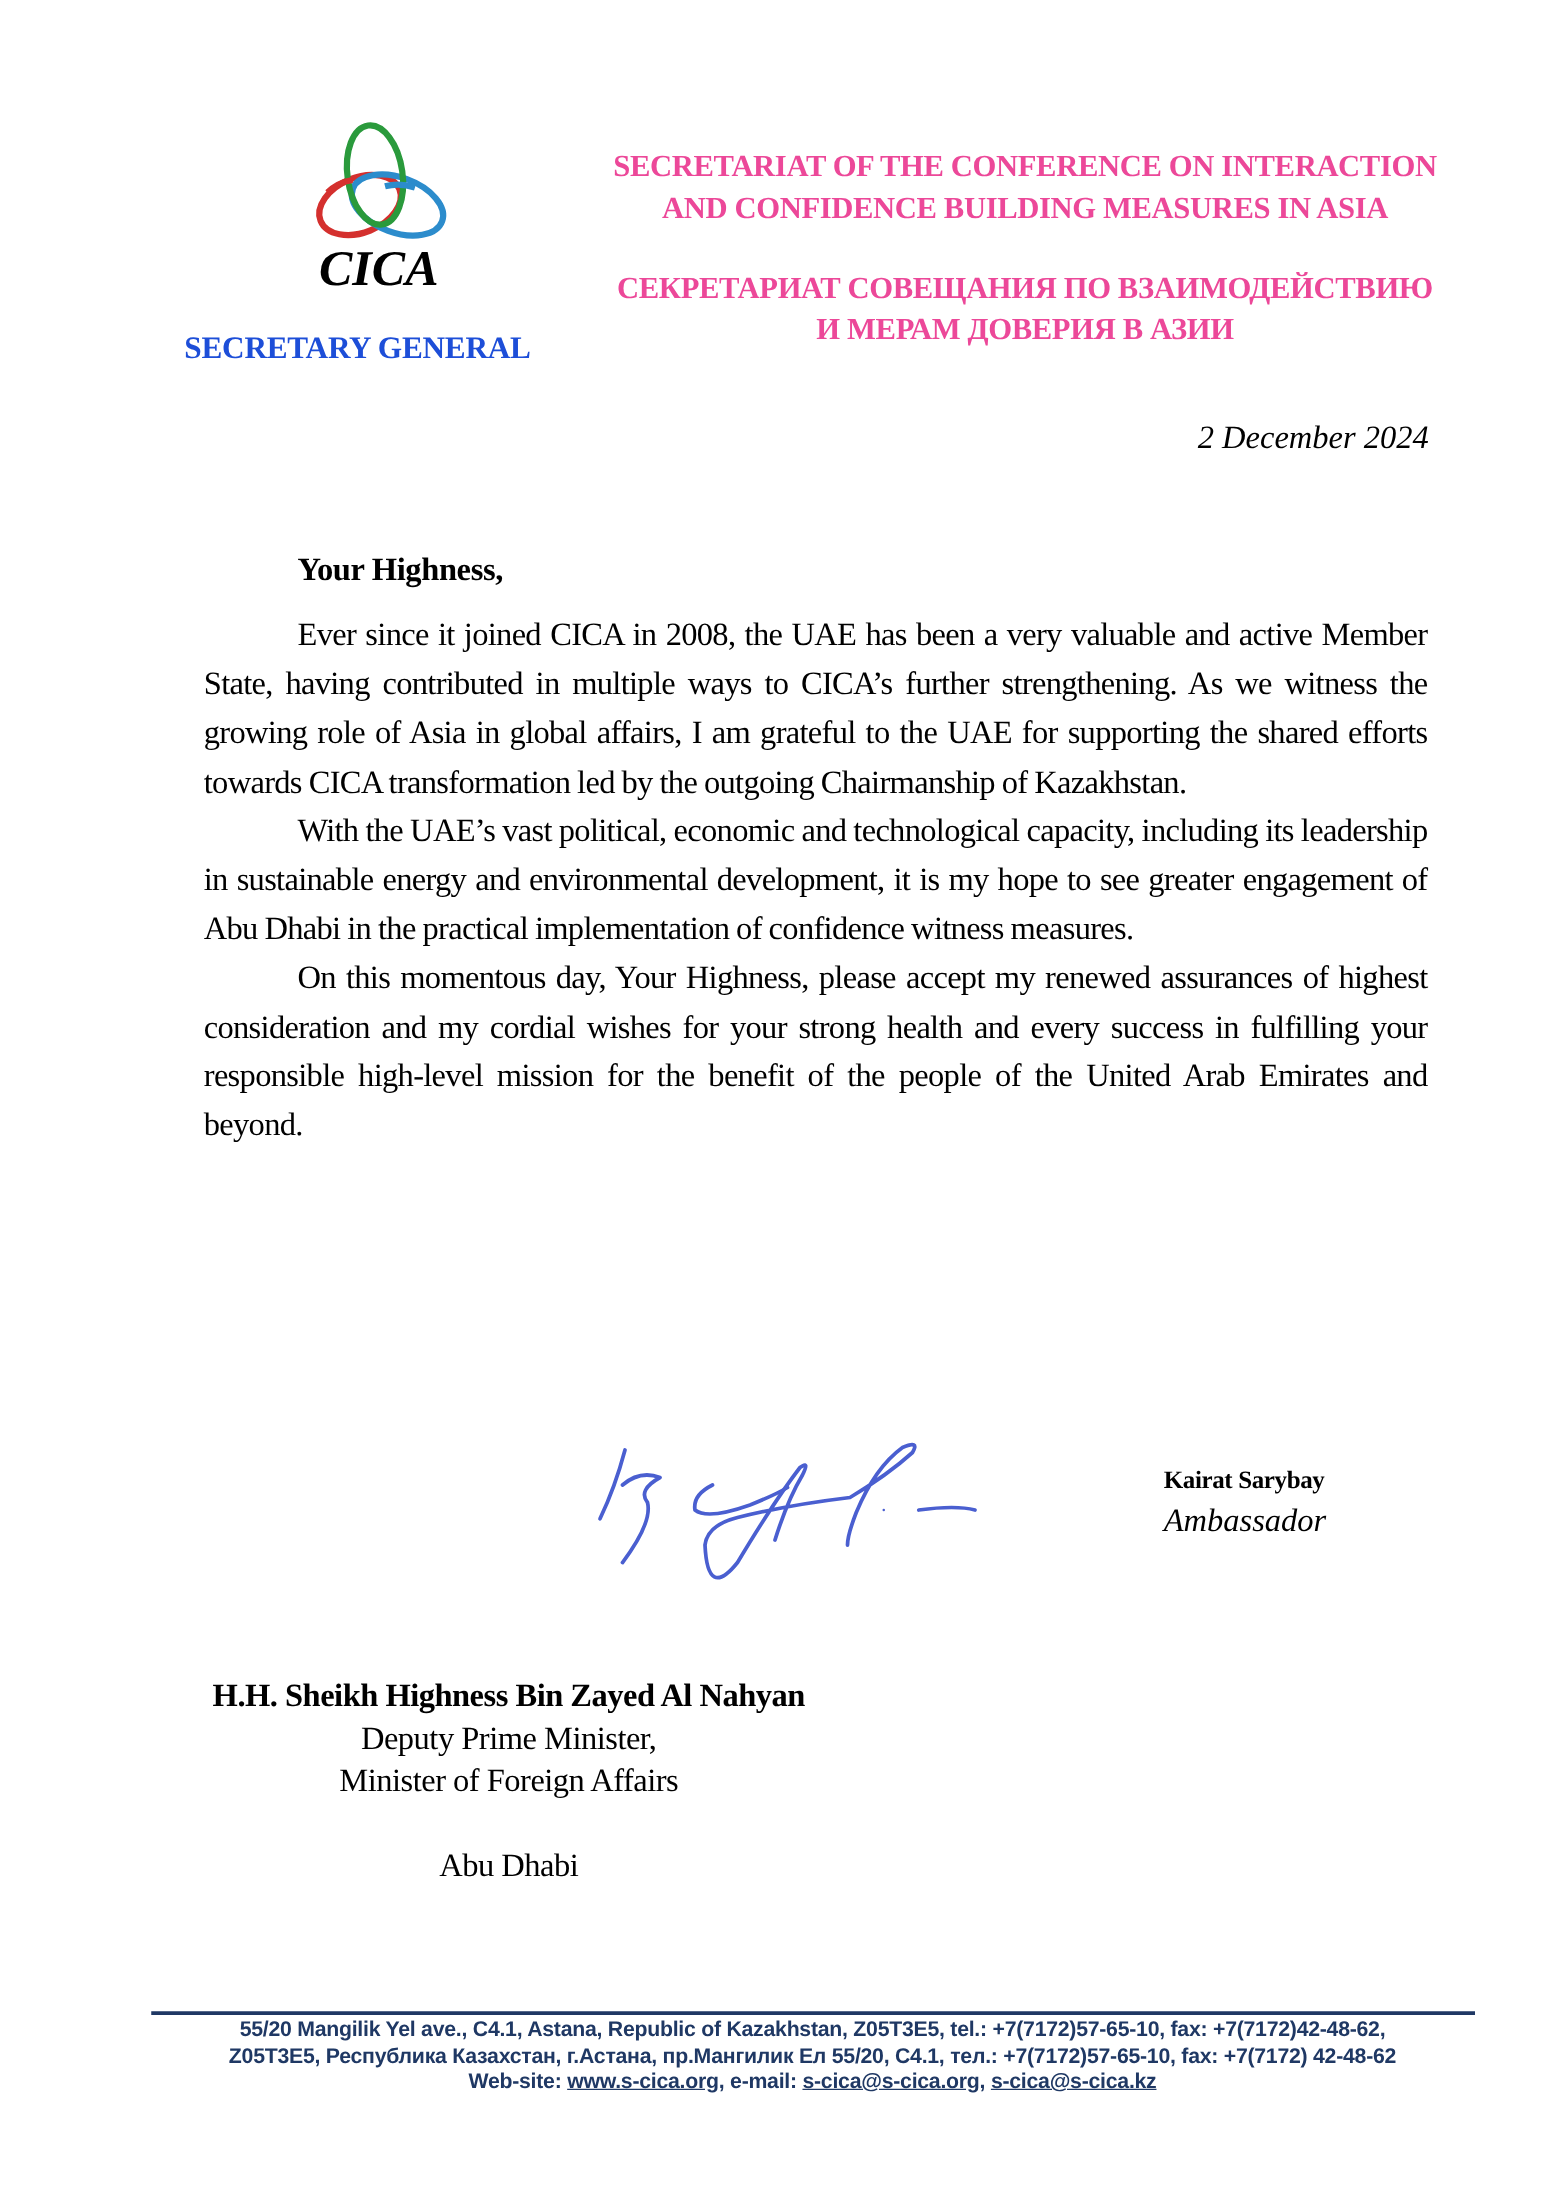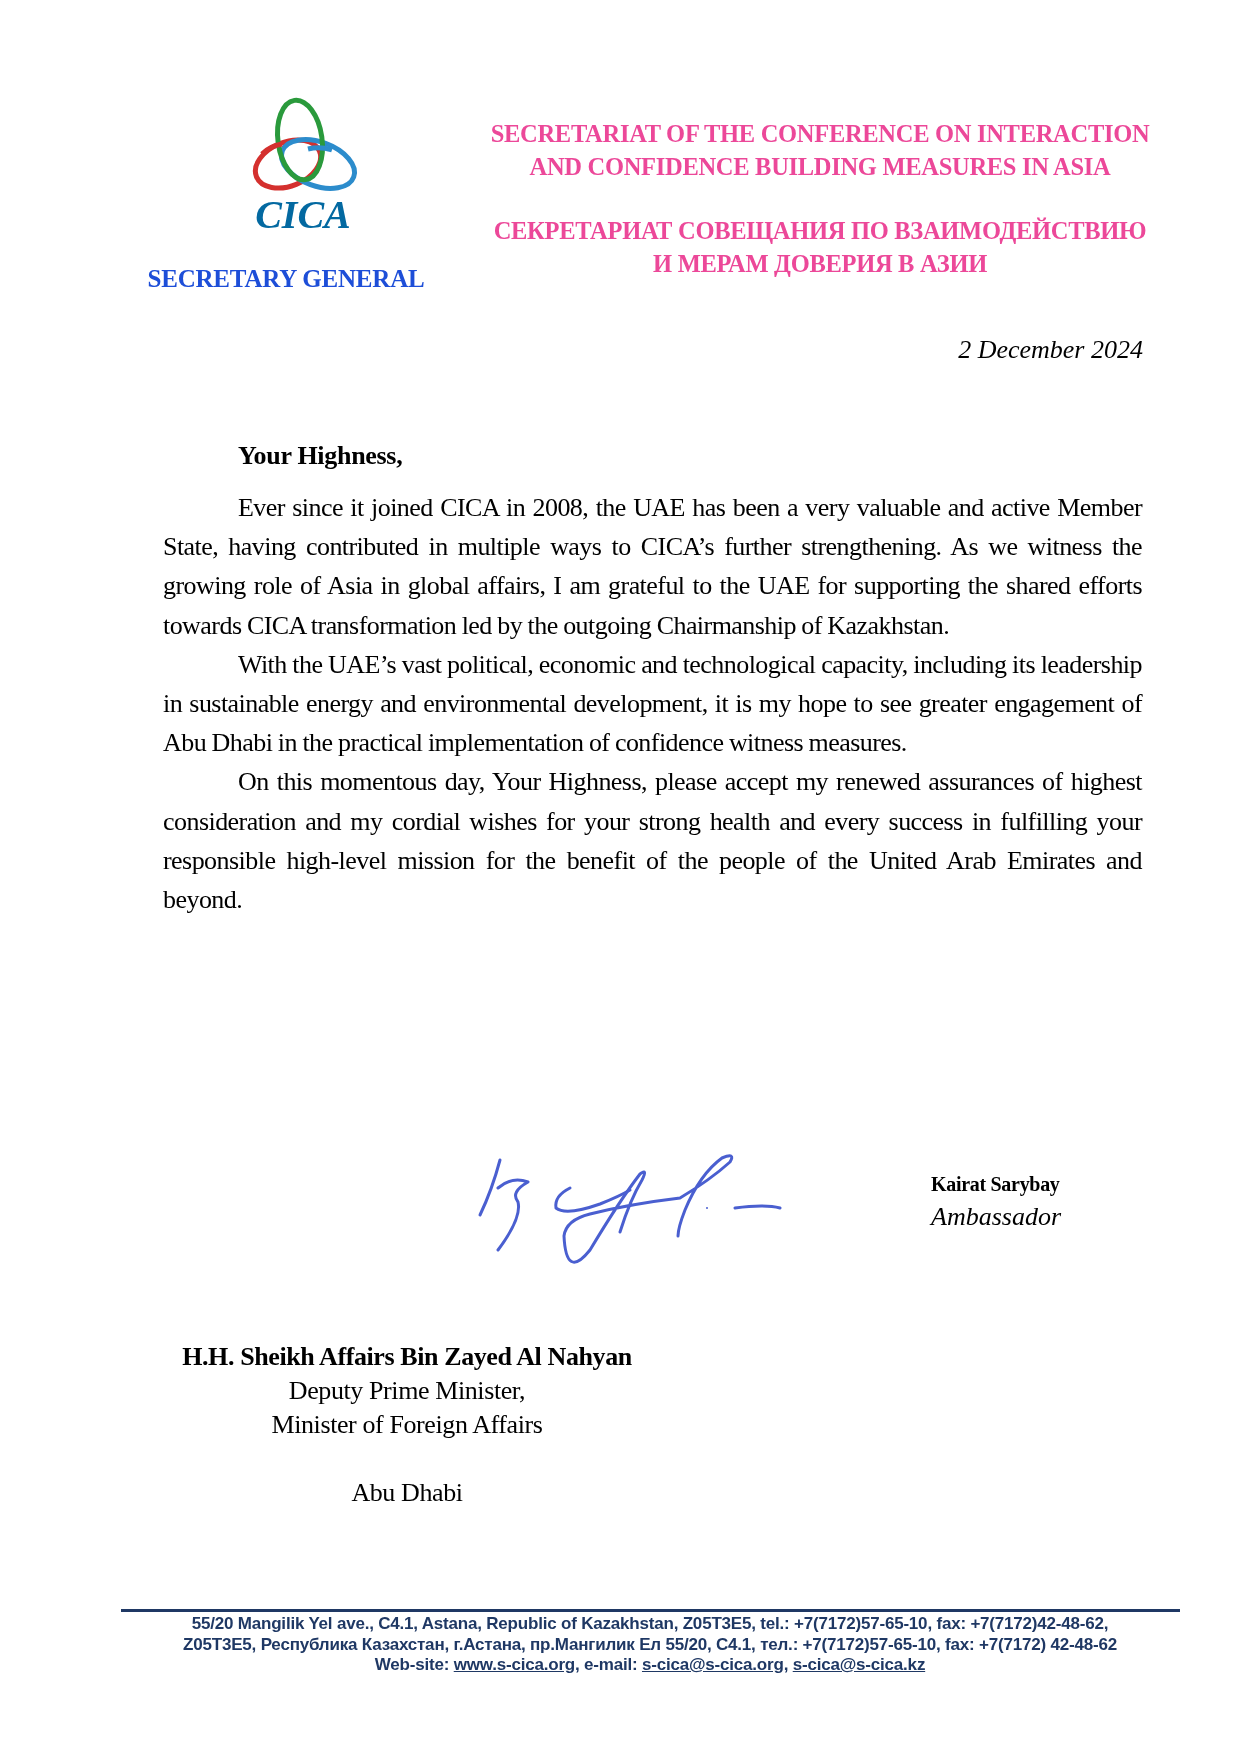--- a/index.html
+++ b/index.html
@@ -2,21 +2,21 @@
 <html><head>
 <meta charset="utf-8">
 <style>
   html, body { margin: 0; padding: 0; background: #ffffff; }
   body { width: 1241px; height: 1755px; position: relative; overflow: hidden; font-family: "Liberation Serif", "DejaVu Serif", serif; color: #000; }
   .abs { position: absolute; }
 
   
   .logo { left: 246px; top: 96px; width: 118px; height: 104px; }
   .logo svg { width: 100%; height: 100%; display: block; }
-  .logo-text { left: 238px; top: 193px; width: 130px; text-align: center; font-family: "Liberation Serif", serif; font-style: italic; font-weight: bold; font-size: 40px; color: #0369a1; letter-spacing: 0px; line-height: 44px; }
+  .logo-text { left: 238px; top: 193px; width: 130px; text-align: center; font-family: "Liberation Serif", serif; font-style: italic; font-weight: bold; font-size: 40px; color: #000000; letter-spacing: 0px; line-height: 44px; }
   .sec-general { left: 126px; top: 264px; width: 320px; text-align: center; font-weight: bold; font-size: 25px; color: #1d4ed8; line-height: 30px; letter-spacing: -0.2px; }
 
   
   .header { left: 440px; top: 100px; width: 760px; text-align: center; color: #ec4899; font-weight: bold; font-size: 24.5px; line-height: 33px; letter-spacing: -0.3px; margin-top: 17px; }
   .header .ru { margin-top: 31px; }
   .header div { white-space: nowrap; }
 
   
   .date { left: 880px; top: 334px; width: 263px; text-align: right; font-style: italic; font-size: 26px; line-height: 32px; }
 
@@ -90,21 +90,21 @@
     <path d="M 150 92 Q 160 60 172 40 Q 178 28 170 34 Q 150 60 120 110 Q 96 140 94 96 Q 96 80 120 74 Q 160 64 210 58 Q 240 40 260 22 Q 266 12 252 18 Q 230 34 215 70 Q 208 88 208 96"></path>
 
     <path d="M 265 68 Q 295 64 310 68"></path>
     <circle cx="237" cy="68" r="1" fill="#4a5fd0" stroke="none"></circle>
   </svg>
 </div>
 <div class="abs signer-name">Kairat Sarybay</div>
 <div class="abs signer-title">Ambassador</div>
 
 <div class="abs addressee">
-  <div class="name">H.H. Sheikh Affairs Bin Zayed Al Nahyan</div>
+  <div class="name">H.H. Sheikh Highness Bin Zayed Al Nahyan</div>
   <div>Deputy Prime Minister,</div>
   <div>Minister of Foreign Affairs</div>
   <div class="city">Abu Dhabi</div>
 </div>
 
 <div class="abs footer-rule"></div>
 <div class="abs footer">
   <div>55/20 Mangilik Yel ave., C4.1, Astana, Republic of Kazakhstan, Z05T3E5, tel.: +7(7172)57-65-10, fax: +7(7172)42-48-62,</div>
   <div>Z05T3E5, Республика Казахстан, г.Астана, пр.Мангилик Ел 55/20, C4.1, тел.: +7(7172)57-65-10, fax: +7(7172) 42-48-62</div>
   <div><span>Web-site: </span><a>www.s-cica.org</a><span>, e-mail: </span><a>s-cica@s-cica.org</a><span>, </span><a>s-cica@s-cica.kz</a></div>

